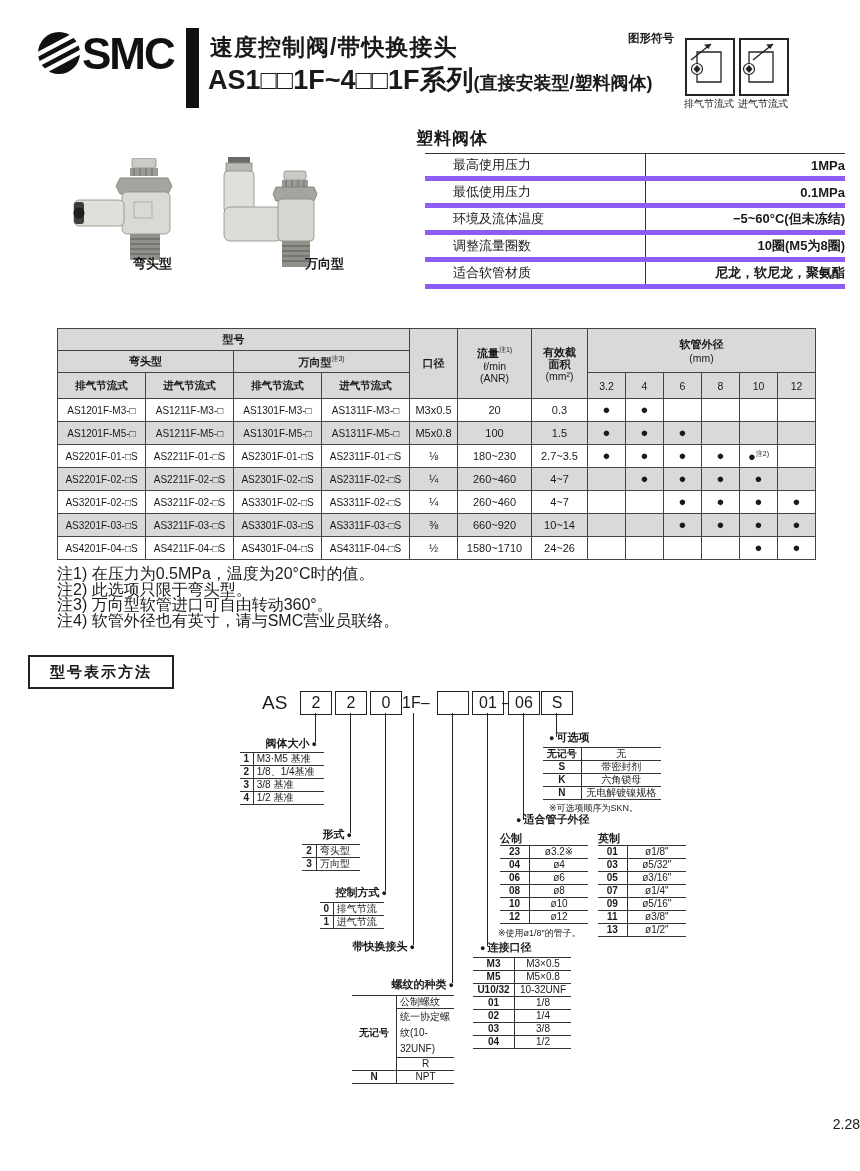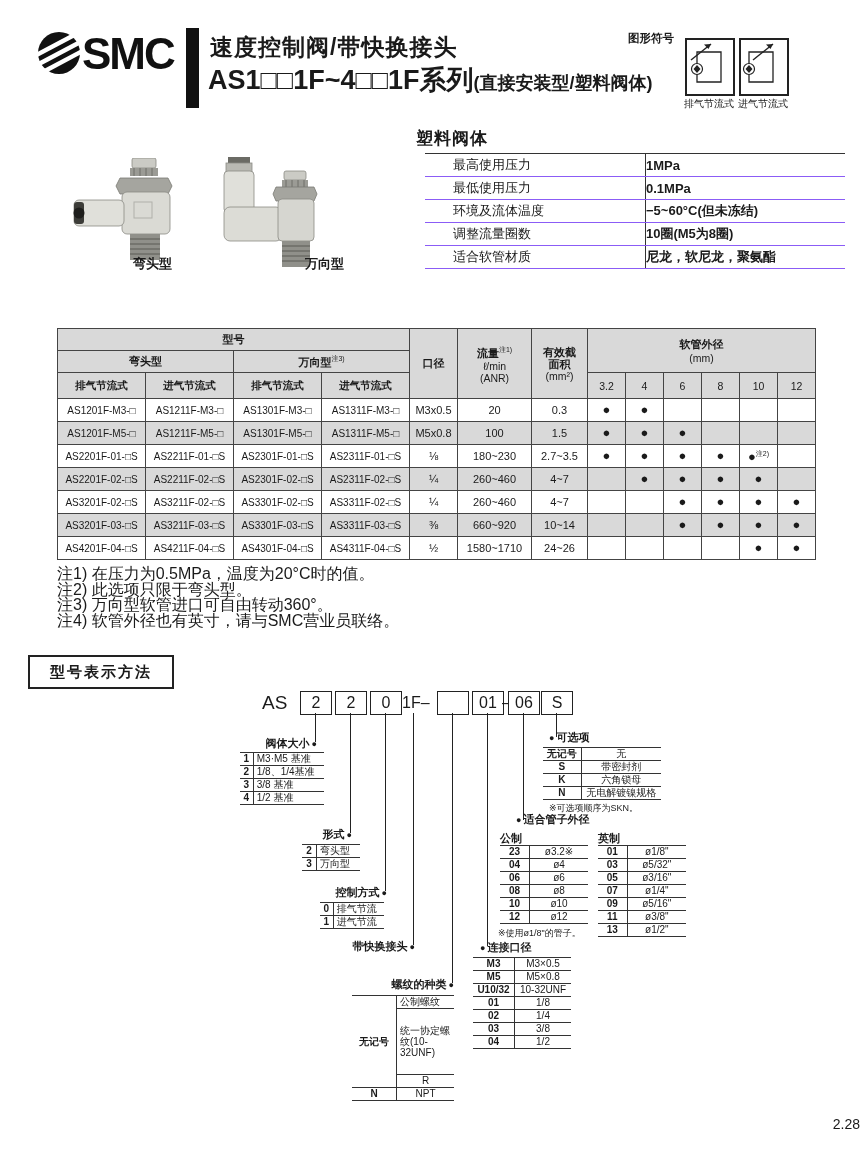--- a/index.html
+++ b/index.html
@@ -22,23 +22,23 @@
   .symcap { top:97px; width:64px; text-align:center; font-size:10px; }
   .symcap.c1 { left:677px; } .symcap.c2 { left:731px; }
 
   
   .prodlab { font-size:13px; font-weight:bold; }
 
   
   .spec-title { left:416px; top:127px; font-size:17px; font-weight:bold; letter-spacing:1px; }
   table.spec { position:absolute; left:425px; top:153px; width:420px; border-collapse:collapse;
                font-size:13px; border-top:1.5px solid #333; border-bottom:0.5px solid #333;}
-  table.spec td { border-bottom:1px solid #8b5cf6; height:22px; padding:0; }
+  table.spec td { border-bottom:5px solid #8b5cf6; height:22px; padding:0; }
   table.spec td.kc { width:192px; padding-left:28px; border-right:1px solid #333; font-weight:normal; }
-  table.spec td.vc { text-align:left; font-weight:bold; }
+  table.spec td.vc { text-align:right; font-weight:bold; }
 
   
   table.main { position:absolute; left:57px; top:328px; border-collapse:collapse; table-layout:fixed;padding-left:29px; }
   table.main th, table.main td { border:1px solid #444; padding:0; text-align:center; overflow:hidden; }
   table.main thead th { background:#d9d9d9; font-weight:bold; font-size:11px; }
   table.main thead tr.r1 { height:22px; } table.main thead tr.r2 { height:22px; }
   table.main thead tr.r3 { height:26px; } table.main thead tr.r3 th { font-size:10.5px; }
   table.main thead th.num { font-size:11px; font-weight:normal; }
   table.main td { height:22px; font-size:11px; }
   table.main td:nth-child(-n+4) { font-size:10px; }
@@ -64,21 +64,21 @@
   .vline { position:absolute; width:1px; background:#222; }
 
   .lbl { position:absolute; font-size:11px; font-weight:bold; white-space:nowrap; }
   .lbl-r { transform:translateX(-100%); }
   .blt { font-size:9px; margin:0 2px; }
 
   table.code { position:absolute; border-collapse:collapse; font-size:10px; border-top:1px solid #333; }
   table.code td { border-bottom:1px solid #333; height:12px; line-height:12px; padding:0 3px; white-space:nowrap; }
   table.code td.kc { border-right:1px solid #333; text-align:center; font-weight:bold; }
   table.code.cv td.vc { text-align:center; }
-  table.code td.wrap { white-space:normal; line-height:11px; height:26px; padding:16px 3px; }
+  table.code td.wrap { white-space:normal; line-height:16px; height:26px; padding:0 3px; }
   table.code td.ctr { text-align:center; }
   .sublab { position:absolute; font-size:11px; font-weight:bold; }
   .tnote { position:absolute; font-size:9px; white-space:nowrap; }
 
   .pageno { left:0; right:0; top:1116px; text-align:right; font-size:14px; }
 </style>
 </head>
 <body>
 
 <div class="abs logo">

